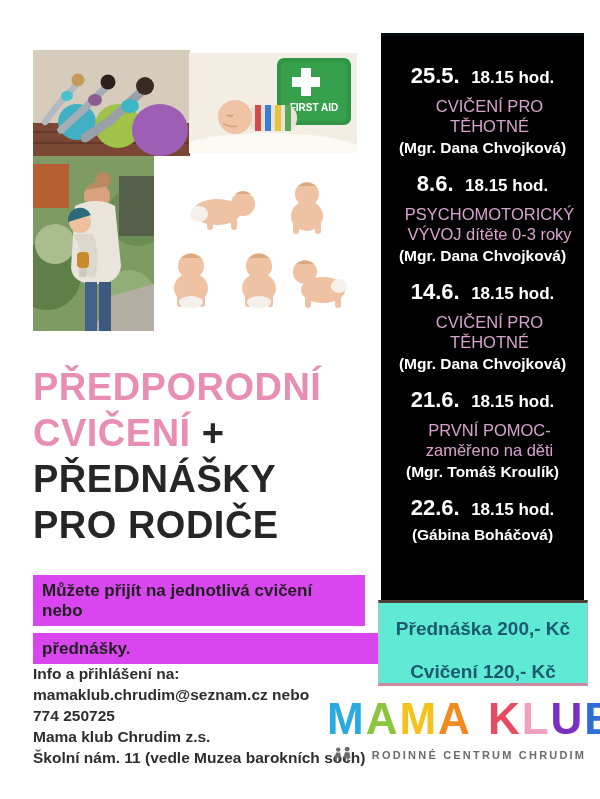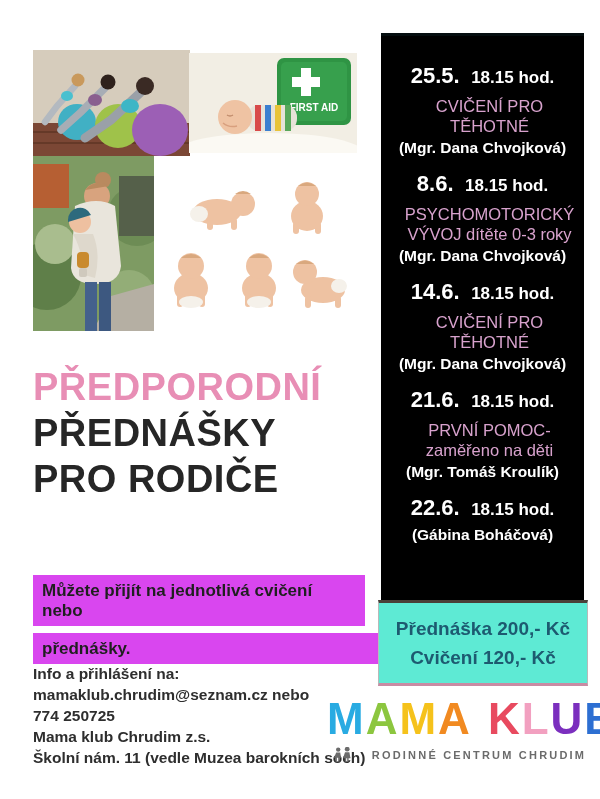--- a/index.html
+++ b/index.html
@@ -35,21 +35,21 @@
   .event-name { color:#d8a2cd; font-size:16.5px; font-weight:normal; line-height:20px; margin-top:5px;margin-left:14px; }
   .event-presenter { font-size:15.5px; font-weight:bold; color:#ffffff; line-height:19px; margin-top:2px; }
 
   
   .pricebox { position:absolute; left:378px; top:600px; width:210px; height:86px;
               background:#5eead4; box-sizing:border-box; text-align:center;
               border-top:3px solid #4a4038; border-bottom:3px solid #c98ba3;
               border-left:1px solid #b9b9b9; border-right:1px solid #b9b9b9;
               color:#1d5a70; font-weight:bold; font-size:19px; }
   .pricebox .price-line1 { margin-top:15px; }
-  .pricebox .price-line2 { margin-top:7px; }
+  .pricebox .price-line2 { margin-top:21px; }
 
   
   .logo { position:absolute; left:327px; top:694px; width:266px; text-align:center; }
   .logo-letters { font-size:44px; font-weight:bold; letter-spacing:2px; line-height:50px; white-space:nowrap; }
   .logo-gap { display:inline-block; width:16px; }
   .tagline { margin-top:3px; font-size:11px; font-weight:bold; color:#6b6b6b;
              letter-spacing:2.2px; display:flex; align-items:center; justify-content:center;
              gap:20px; white-space:nowrap; }
   .tagline svg { display:block; }
 </style>
@@ -163,20 +163,21 @@
         <path d="M141 104 q9 -7 18 0" fill="#d9a87e"></path>
         <rect x="150" y="136" width="6" height="12" rx="3" fill="#eec2a2"></rect>
         <rect x="180" y="136" width="6" height="12" rx="3" fill="#eec2a2"></rect>
         <ellipse cx="184" cy="126" rx="8" ry="7" fill="#f5f1ea"></ellipse>
       </g>
     </svg>
   </span>
 
   <div class="title">
     <div><span class="pink">PŘEDPORODNÍ</span></div>
+    <div><span class="pink">CVIČENÍ</span><span> +</span></div>
     <div>PŘEDNÁŠKY</div>
     <div>PRO RODIČE</div>
   </div>
 
   <div class="note">
     <span class="hl">Můžete přijít na jednotlivá cvičení nebo</span>
     <span class="hl" style="width:374px; box-sizing:border-box;">přednášky.</span>
   </div>
 
   <div class="contact">

